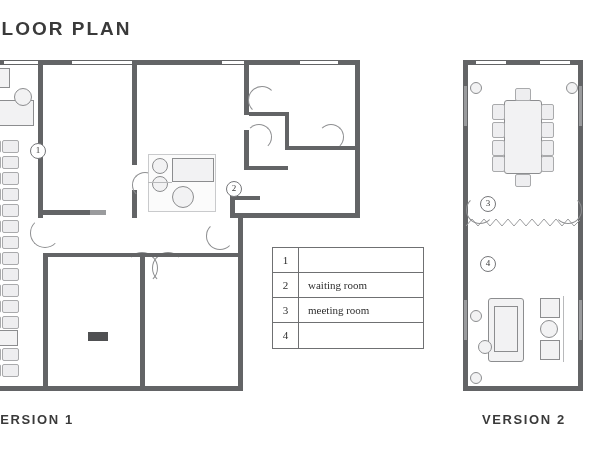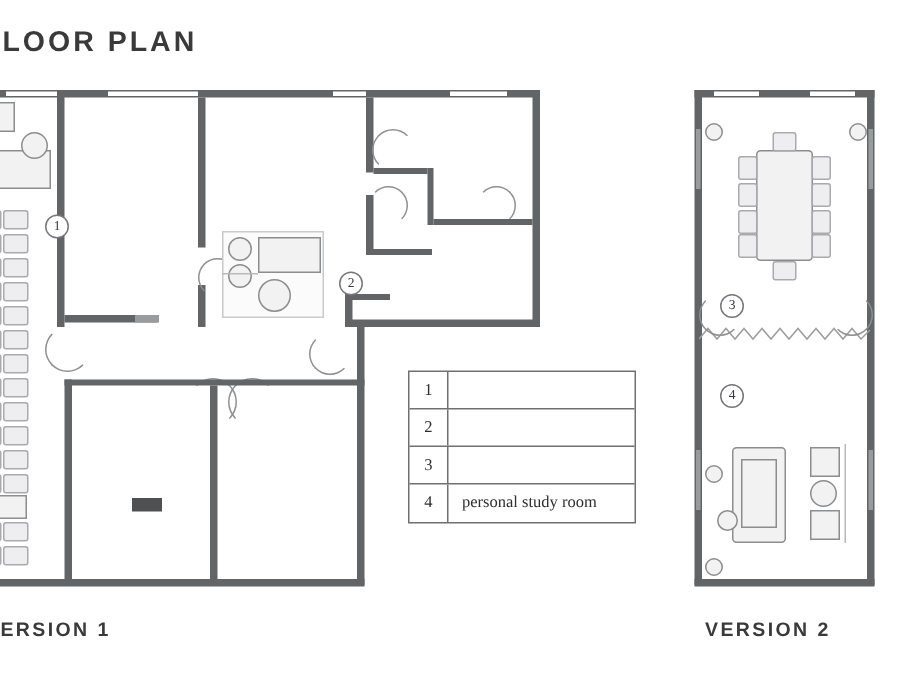--- a/index.html
+++ b/index.html
@@ -135,21 +135,21 @@
   .version-caption {
     position: absolute;
     font-size: 13px;
     letter-spacing: 1.6px;
     font-weight: bold;
     color: #3a3a3a;
     font-family: "Liberation Sans", sans-serif;
     white-space: nowrap;
   }
   #caption-v1 { left: -10px; top: 412px; }
-  #caption-v2 { left: 470px; top: 412px; }
+  #caption-v2 { left: 482px; top: 412px; }
 
   
   .chair {
     position: absolute;
     width: 15px;
     height: 11px;
     background: #eeeef0;
     border: 1px solid #a9aaac;
     border-radius: 2px;
   }
@@ -307,23 +307,24 @@
 
     <div class="version-caption" id="caption-v2">VERSION 2</div>
   </div>
 
   <div id="legend">
     <div class="legend-row">
       <div class="legend-num">1</div>
     </div>
     <div class="legend-row">
       <div class="legend-num">2</div>
+      <div class="legend-label">waiting room</div>
     </div>
     <div class="legend-row">
       <div class="legend-num">3</div>
+      <div class="legend-label">meeting room</div>
     </div>
     <div class="legend-row">
       <div class="legend-num">4</div>
-      <div class="legend-label">personal study room</div>
     </div>
   </div>
 
 </div>
 
 </body></html>

